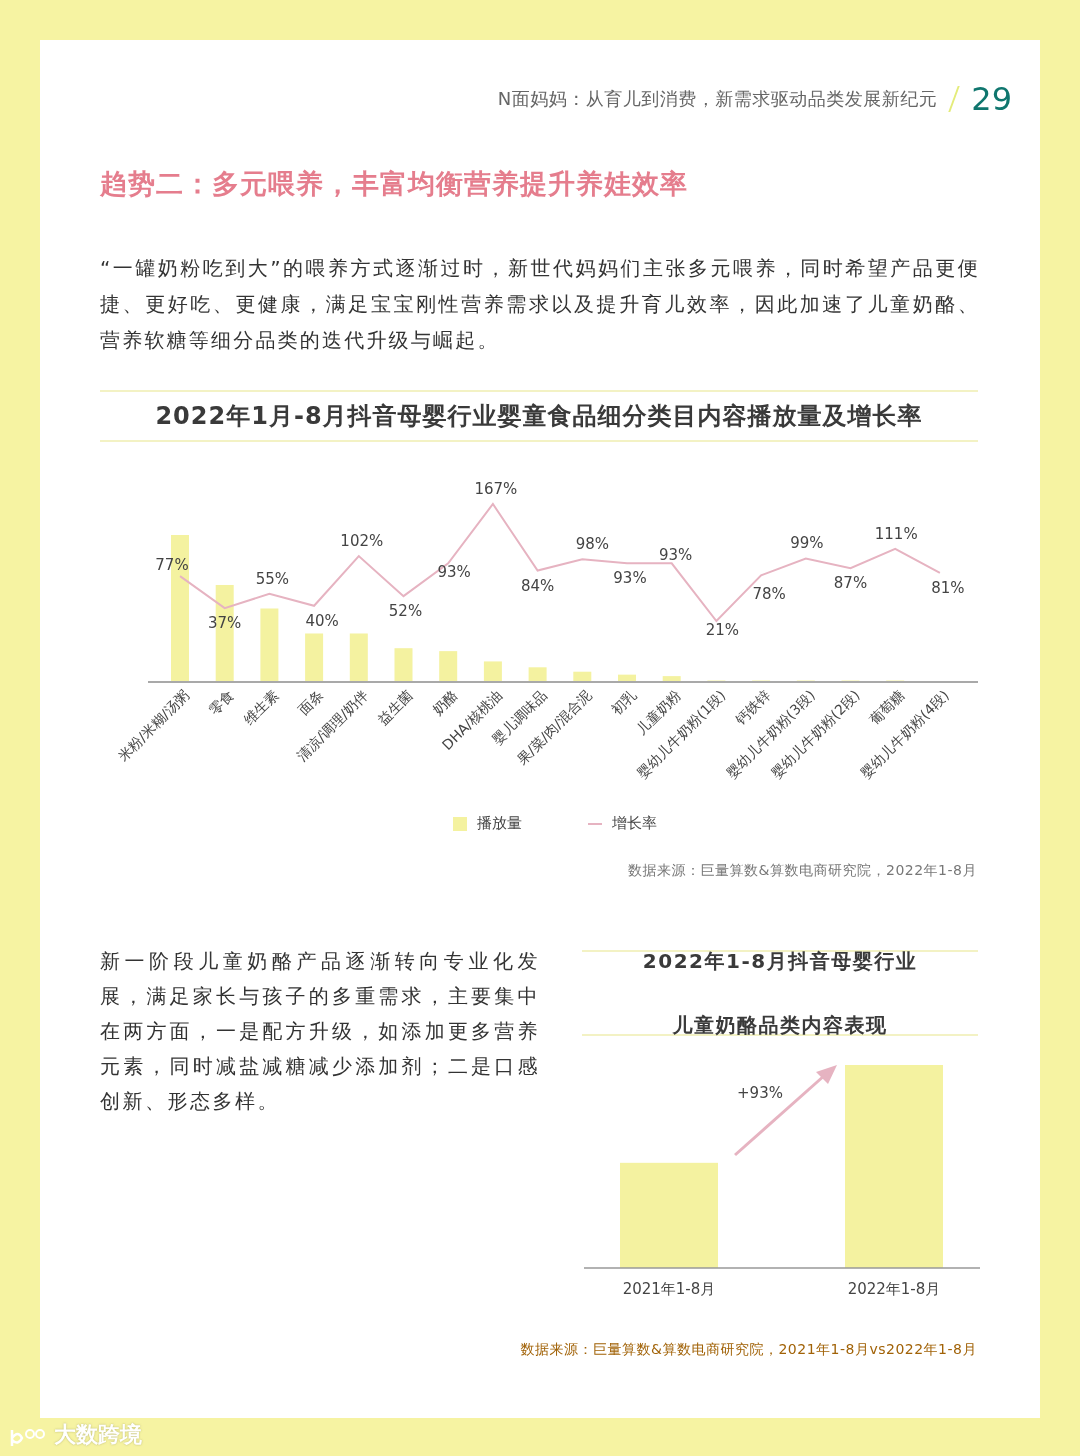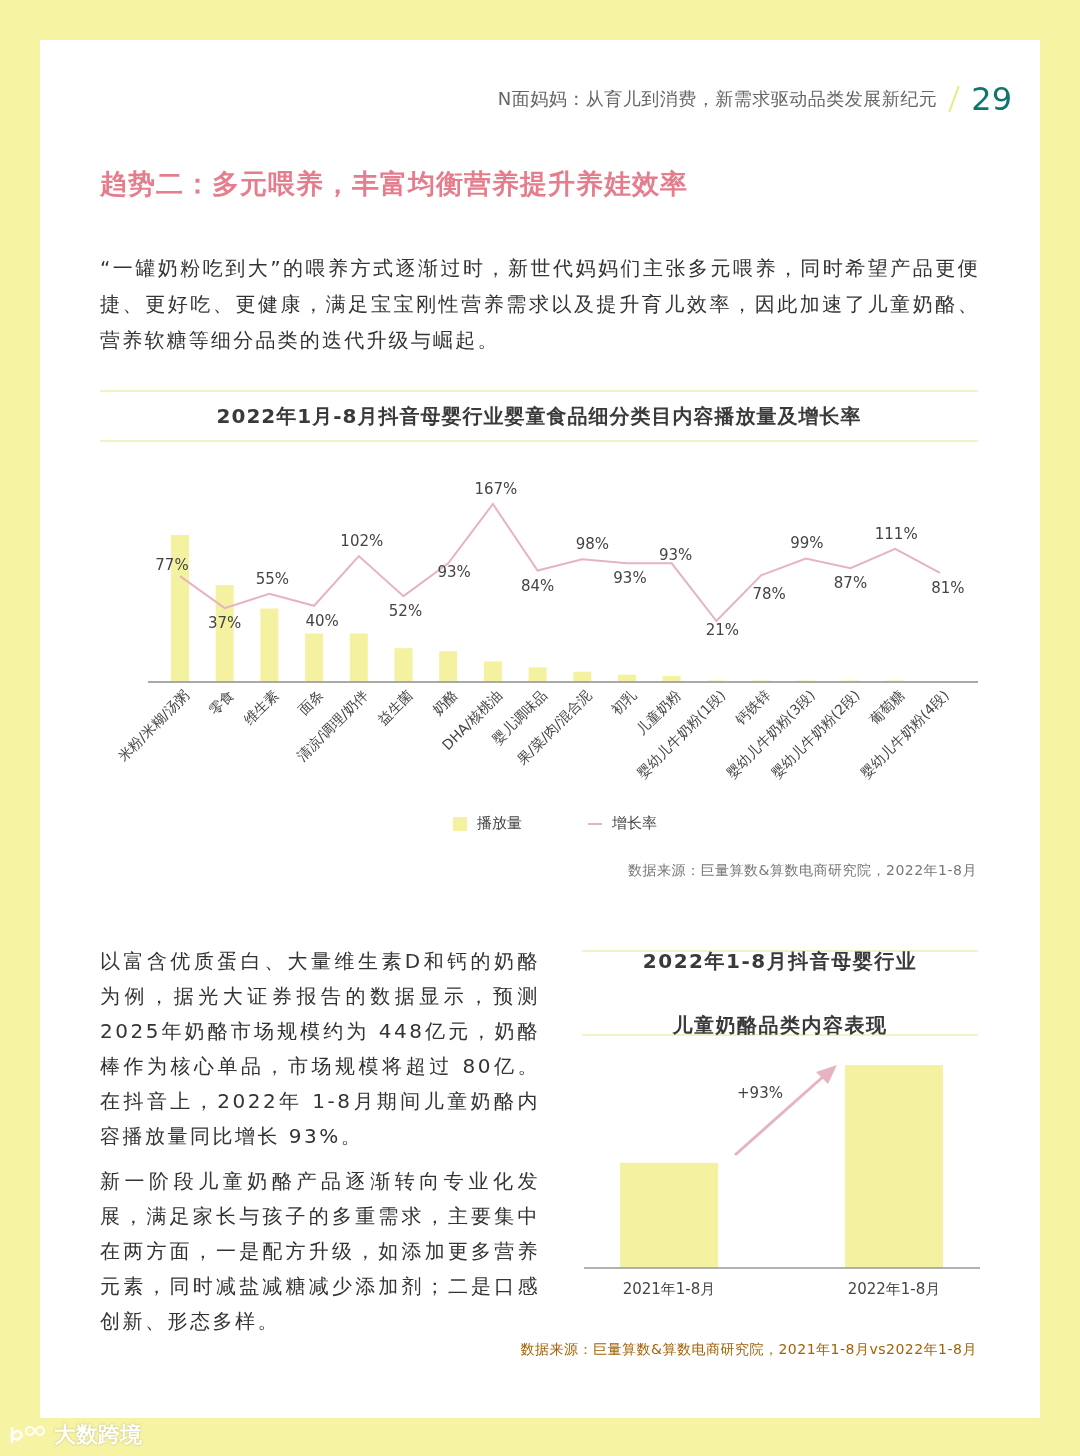--- a/index.html
+++ b/index.html
@@ -5,32 +5,32 @@
   html,body{margin:0;padding:0;}
   body{width:1080px;height:1456px;background:#f6f3a2;position:relative;overflow:hidden;font-family:"DejaVu Sans","Liberation Sans",sans-serif;color:#3a3a3a;}
   .panel{position:absolute;left:40px;top:40px;width:1000px;height:1378px;background:#ffffff;}
   .header{position:absolute;right:68px;top:80px;display:flex;align-items:center;gap:10px;}
   .header .sub{font-size:18px;color:#666;letter-spacing:0.5px;}
   .header .slash{width:2px;height:26px;background:#e4ec7a;transform:skewX(-20deg);margin:0 6px;}
   .header .page{font-size:32px;color:#0f766e;}
   .title{position:absolute;left:100px;top:166px;font-size:27px;font-weight:bold;color:#e57d8d;letter-spacing:1px;}
   .intro{position:absolute;left:100px;top:250px;width:880px;font-size:20px;line-height:36px;color:#333;letter-spacing:2.2px;text-align:justify;}
   .chart1-head{position:absolute;left:100px;top:390px;width:878px;height:48px;border-top:2px solid #f3f2c4;border-bottom:2px solid #f3f2c4;display:flex;align-items:center;justify-content:center;}
-  .chart1-head span{font-size:20px;font-weight:bold;color:#3a3a3a;letter-spacing:1px;}
+  .chart1-head span{font-size:24px;font-weight:bold;color:#3a3a3a;letter-spacing:1px;}
   svg text{font-family:"DejaVu Sans","Liberation Sans",sans-serif;}
   .legend{position:absolute;top:814px;display:flex;align-items:center;gap:10px;font-size:15px;color:#444;padding-left:28px;}
   .legend .sw{width:14px;height:14px;background:#f4f2a0;}
   .legend .ln{width:14px;height:2px;background:#e6b3c1;}
   .source1{position:absolute;right:103px;top:862px;font-size:14px;color:#777;letter-spacing:0.5px;}
   .body2{position:absolute;left:100px;top:944px;width:440px;font-size:20px;line-height:35px;color:#333;letter-spacing:2.5px;text-align:justify;}
   .body2 p{margin:0 0 10px 0;}
   .chart2-head{position:absolute;left:582px;top:950px;width:396px;height:82px;border-top:2px solid #f3f2c4;border-bottom:2px solid #f3f2c4;display:flex;flex-direction:column;align-items:center;justify-content:center;gap:34px;}
   .chart2-head span{font-size:20px;font-weight:bold;color:#3a3a3a;letter-spacing:1.5px;line-height:30px;}
   .source2{position:absolute;right:103px;top:1341px;font-size:14px;color:#a16207;letter-spacing:0.5px;}
-  .watermark{position:absolute;left:8px;top:1420px;display:flex;align-items:center;gap:6px;color:#fff;font-size:22px;font-weight:bold;text-shadow:0 0 2px rgba(120,120,60,0.5);}
+  .watermark{position:absolute;left:8px;top:1420px;display:flex;align-items:flex-end;gap:6px;color:#fff;font-size:22px;font-weight:bold;text-shadow:0 0 2px rgba(120,120,60,0.5);}
 </style>
 </head>
 <body>
 
 <div class="panel"></div>
 
 <div class="header">
   <span class="sub">N面妈妈：从育儿到消费，新需求驱动品类发展新纪元</span>
   <span class="slash"></span>
   <span class="page">29</span>
@@ -107,21 +107,20 @@
   <span>播放量</span>
 </div>
 <div class="legend" style="left:560px;">
   <span class="ln"></span>
   <span>增长率</span>
 </div>
 
 <div class="source1">数据来源：巨量算数&amp;算数电商研究院，2022年1-8月</div>
 
 <div class="body2">
-  <p>以富含优质蛋白、大量维生素D和钙的奶酪为例，据光大证券报告的数据显示，预测2025年奶酪市场规模约为 448亿元，奶酪棒作为核心单品，市场规模将超过 80亿。在抖音上，2022年 1-8月期间儿童奶酪内容播放量同比增长 93%。</p>
   <p>新一阶段儿童奶酪产品逐渐转向专业化发展，满足家长与孩子的多重需求，主要集中在两方面，一是配方升级，如添加更多营养元素，同时减盐减糖减少添加剂；二是口感创新、形态多样。</p>
 </div>
 
 <div class="chart2-head">
   <span>2022年1-8月抖音母婴行业</span>
   <span>儿童奶酪品类内容表现</span>
 </div>
 
 <svg id="chart2" style="position:absolute;left:580px;top:1050px;" width="410" height="260">
     <rect x="40" y="112.81865284974094" width="98" height="105.18134715025906" fill="#f4f2a0"></rect>

